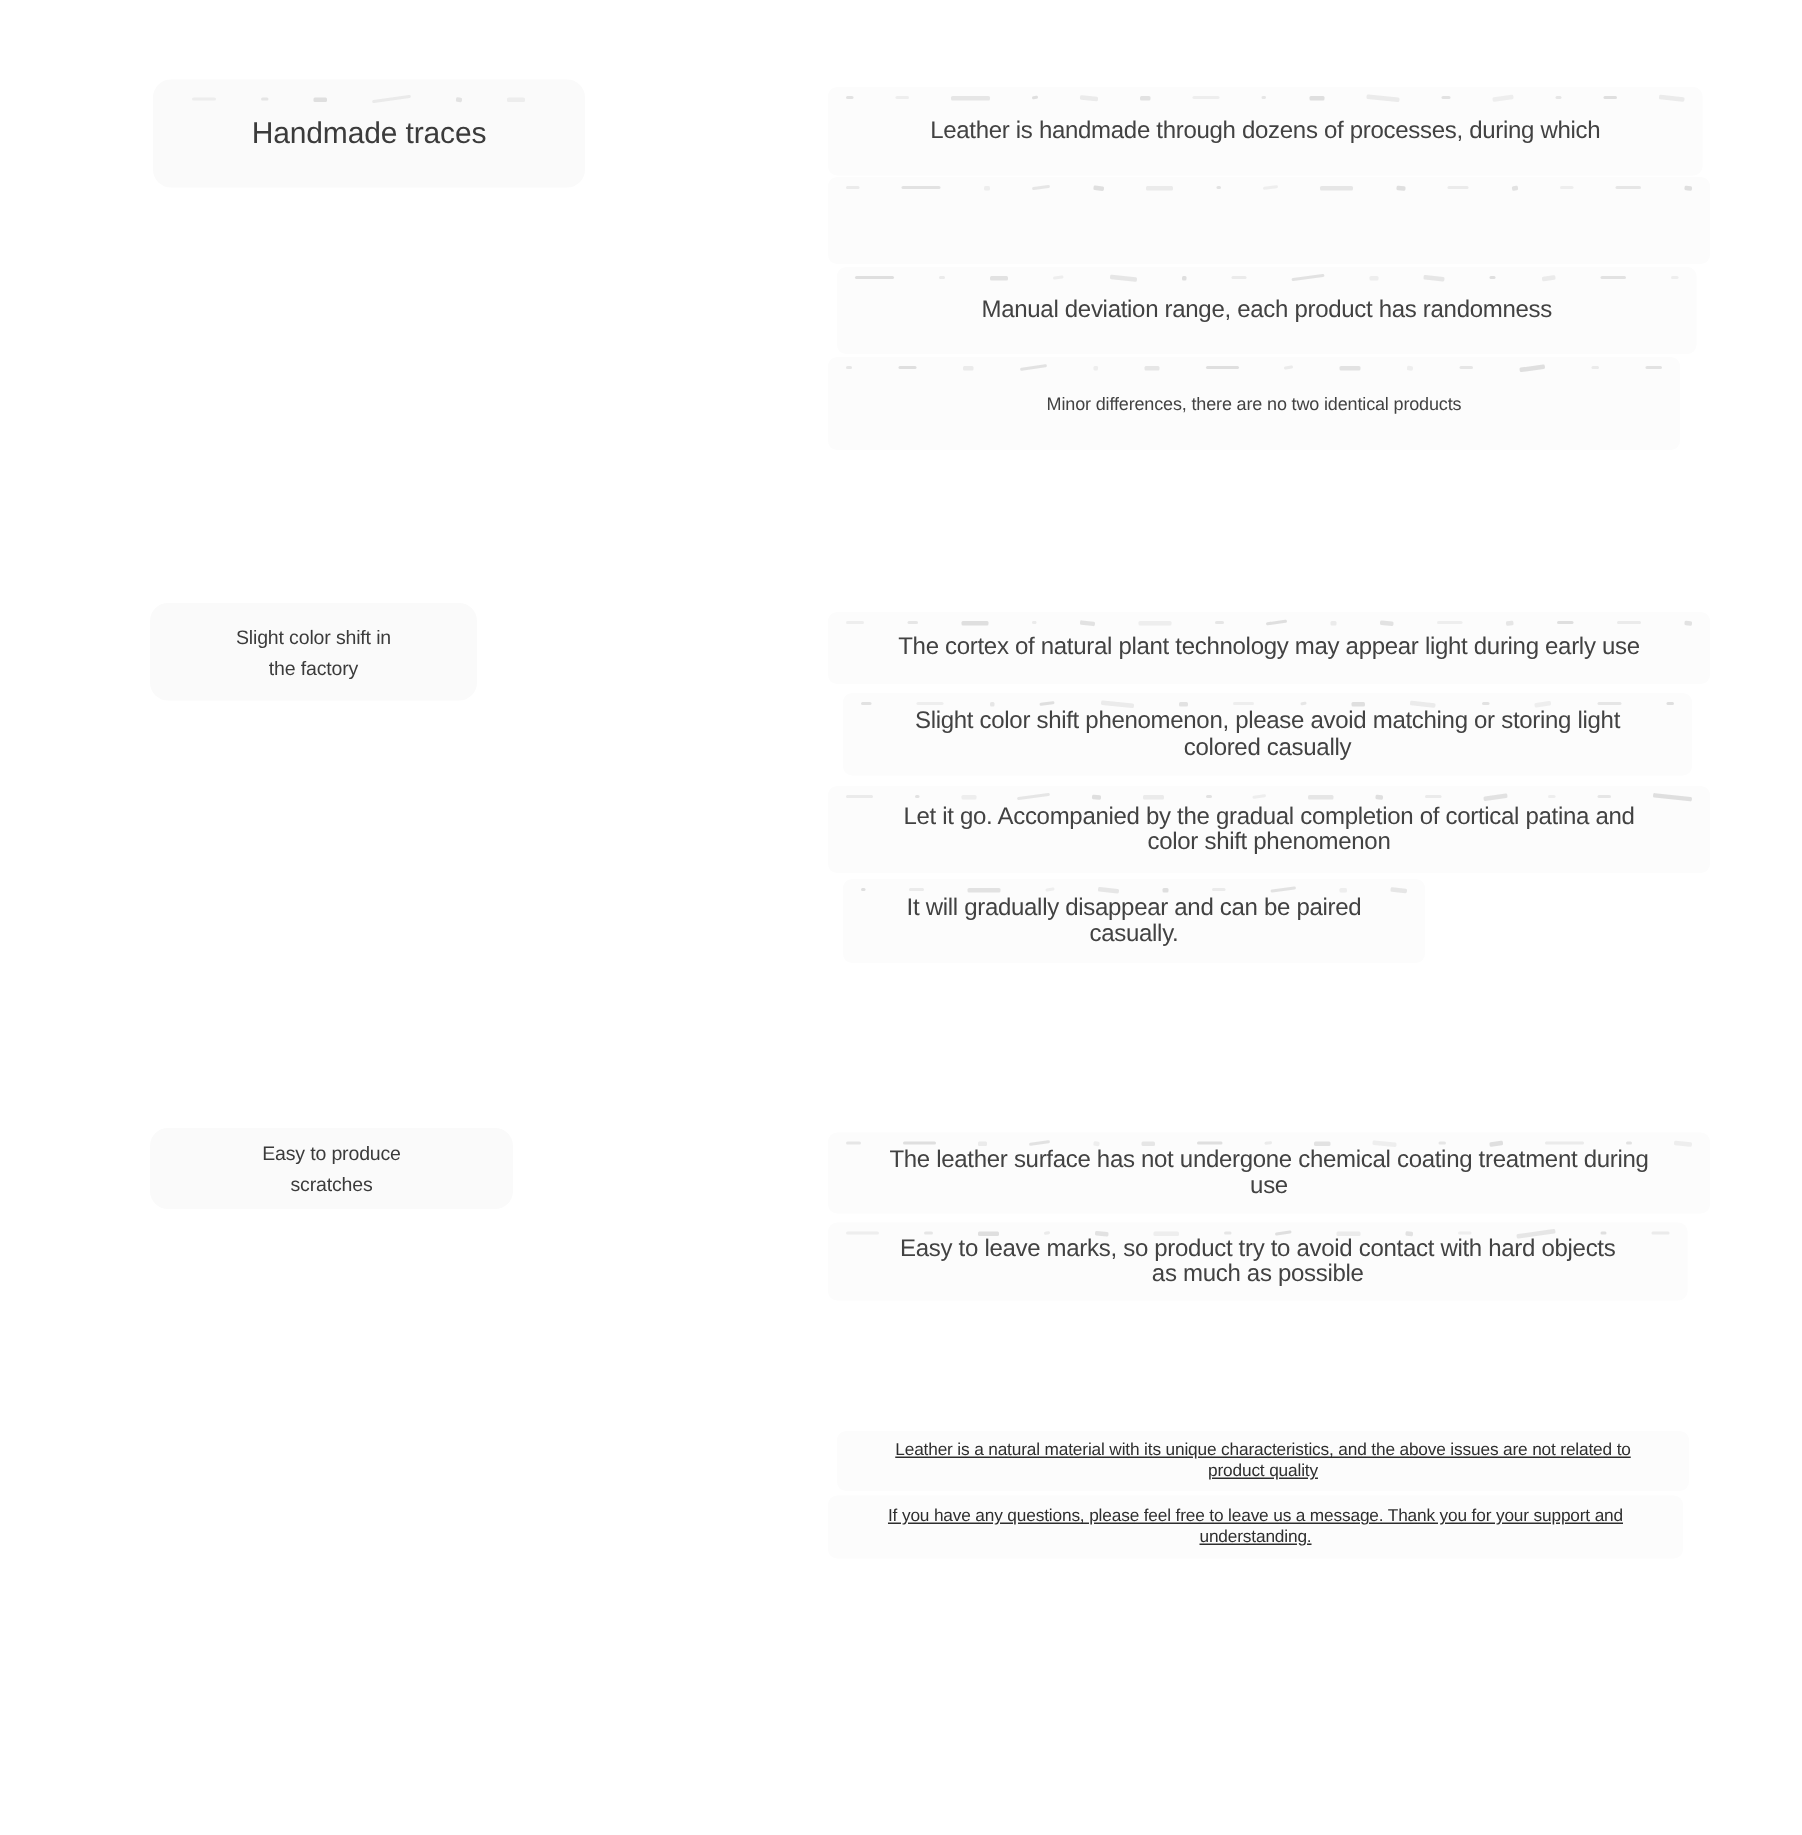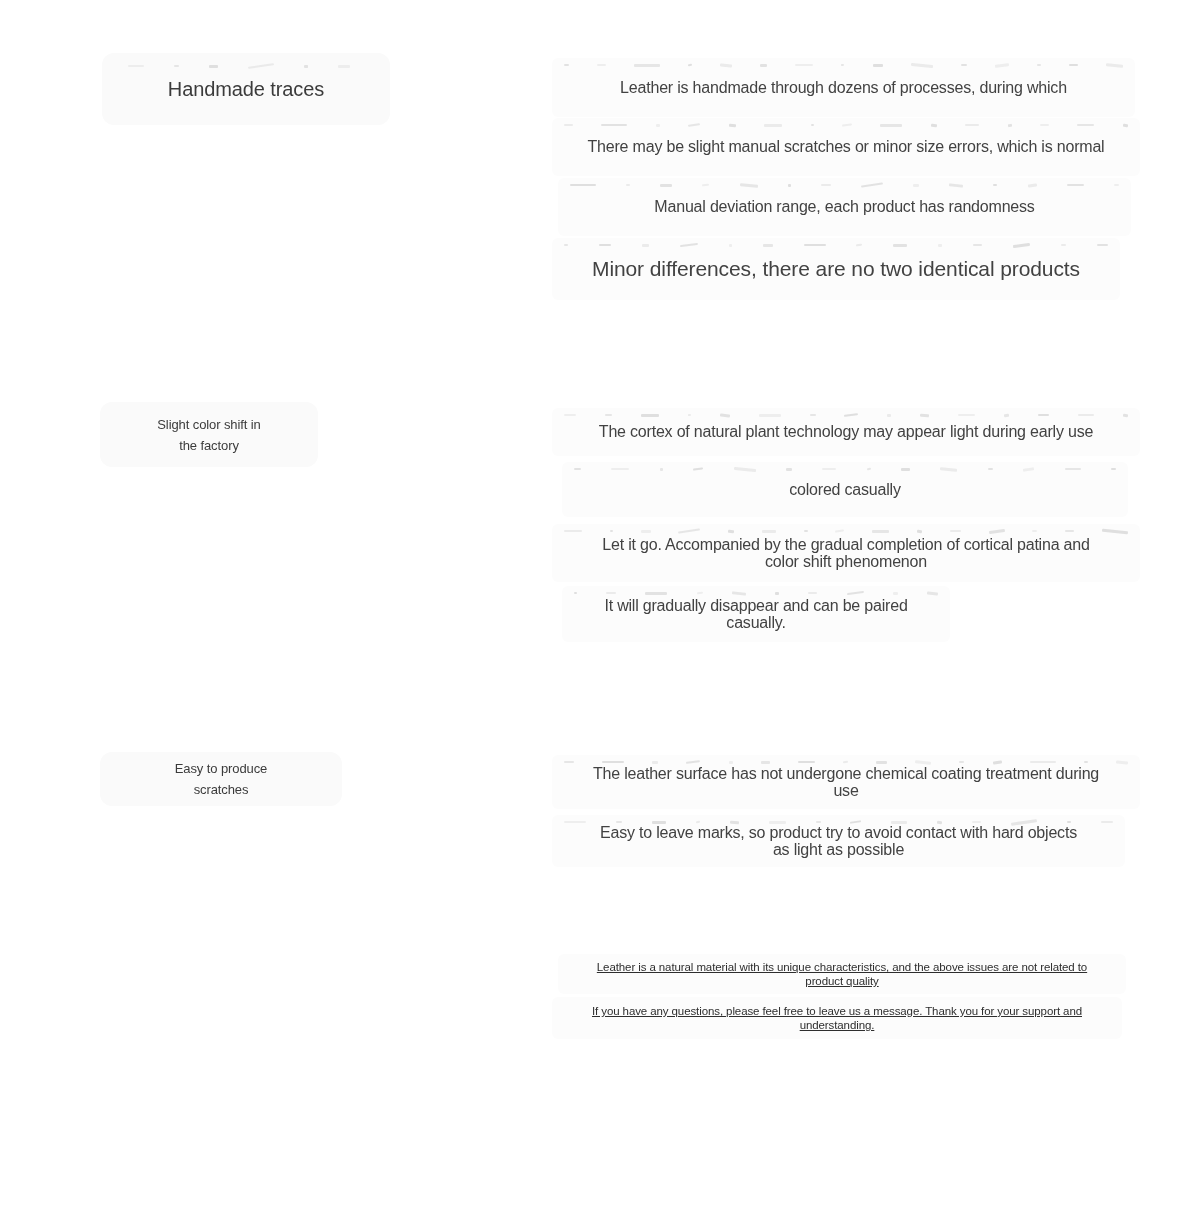--- a/index.html
+++ b/index.html
@@ -25,21 +25,21 @@
     font-size:13px;line-height:21px;
     letter-spacing:-0.1px;white-space:nowrap;
   }
   .bh1 .ht{font-size:20px;line-height:23px;}
 
   .ln{
     color:var(--text-color,#424242);
     font-size:16px;line-height:17.5px;
     letter-spacing:-0.2px;white-space:nowrap;
   }
-  .b14 .ln{font-size:21px;line-height:20px;letter-spacing:-0.1px;}
+  .b14 .ln{font-size:12px;line-height:20px;letter-spacing:-0.1px;}
   .foot .ln{font-size:11.5px;line-height:14px;letter-spacing:-0.1px;color:var(--footer-color,#2e2e2e);text-decoration:underline;}
 
   
   .ghost{
     position:absolute;top:4px;left:12px;right:12px;height:6px;
     display:flex;justify-content:space-between;align-items:center;
     pointer-events:none;
   }
   .ghost i{display:block;height:2px;background:var(--ghost-color,#d9d9d9);border-radius:1px;}
   .ghost i:nth-child(3n){height:3px;}
@@ -115,21 +115,20 @@
           <i style="width: 3px; opacity: 0.73;"></i>
           <i style="width: 10px; opacity: 0.4;"></i>
           <i style="width: 22px; opacity: 0.62;"></i>
           <i style="width: 6px; opacity: 0.84;"></i>
           <i style="width: 14px; opacity: 0.51;"></i>
           <i style="width: 4px; opacity: 0.73;"></i>
           <i style="width: 9px; opacity: 0.4;"></i>
           <i style="width: 17px; opacity: 0.62;"></i>
           <i style="width: 5px; opacity: 0.84;"></i>
         </span>
-      <div class="ln">There may be slight manual scratches or minor size errors, which is normal</div>
     </div>
     <div class="box tbox b13">
       <span class="ghost">
           <i style="width: 26px; opacity: 0.84;"></i>
           <i style="width: 4px; opacity: 0.51;"></i>
           <i style="width: 12px; opacity: 0.73;"></i>
           <i style="width: 7px; opacity: 0.4;"></i>
           <i style="width: 18px; opacity: 0.62;"></i>
           <i style="width: 3px; opacity: 0.84;"></i>
           <i style="width: 10px; opacity: 0.51;"></i>
@@ -199,20 +198,21 @@
           <i style="width: 6px; opacity: 0.73;"></i>
           <i style="width: 14px; opacity: 0.4;"></i>
           <i style="width: 4px; opacity: 0.62;"></i>
           <i style="width: 9px; opacity: 0.84;"></i>
           <i style="width: 17px; opacity: 0.51;"></i>
           <i style="width: 5px; opacity: 0.73;"></i>
           <i style="width: 11px; opacity: 0.4;"></i>
           <i style="width: 16px; opacity: 0.62;"></i>
           <i style="width: 5px; opacity: 0.84;"></i>
         </span>
+      <div class="ln">Slight color shift phenomenon, please avoid matching or storing light</div>
       <div class="ln">colored casually</div>
     </div>
     <div class="box tbox b23">
       <span class="ghost">
           <i style="width: 18px; opacity: 0.51;"></i>
           <i style="width: 3px; opacity: 0.73;"></i>
           <i style="width: 10px; opacity: 0.4;"></i>
           <i style="width: 22px; opacity: 0.62;"></i>
           <i style="width: 6px; opacity: 0.84;"></i>
           <i style="width: 14px; opacity: 0.51;"></i>
@@ -284,21 +284,21 @@
           <i style="width: 5px; opacity: 0.62;"></i>
           <i style="width: 11px; opacity: 0.84;"></i>
           <i style="width: 16px; opacity: 0.51;"></i>
           <i style="width: 5px; opacity: 0.73;"></i>
           <i style="width: 9px; opacity: 0.4;"></i>
           <i style="width: 26px; opacity: 0.62;"></i>
           <i style="width: 4px; opacity: 0.84;"></i>
           <i style="width: 12px; opacity: 0.51;"></i>
         </span>
       <div class="ln">Easy to leave marks, so product try to avoid contact with hard objects</div>
-      <div class="ln">as light as possible</div>
+      <div class="ln">as much as possible</div>
     </div>
   </section>
 
   <section class="foot">
     <div class="box tbox bf1 foot">
       <div class="ln">Leather is a natural material with its unique characteristics, and the above issues are not related to</div>
       <div class="ln">product quality</div>
     </div>
     <div class="box tbox bf2 foot">
       <div class="ln">If you have any questions, please feel free to leave us a message. Thank you for your support and</div>

